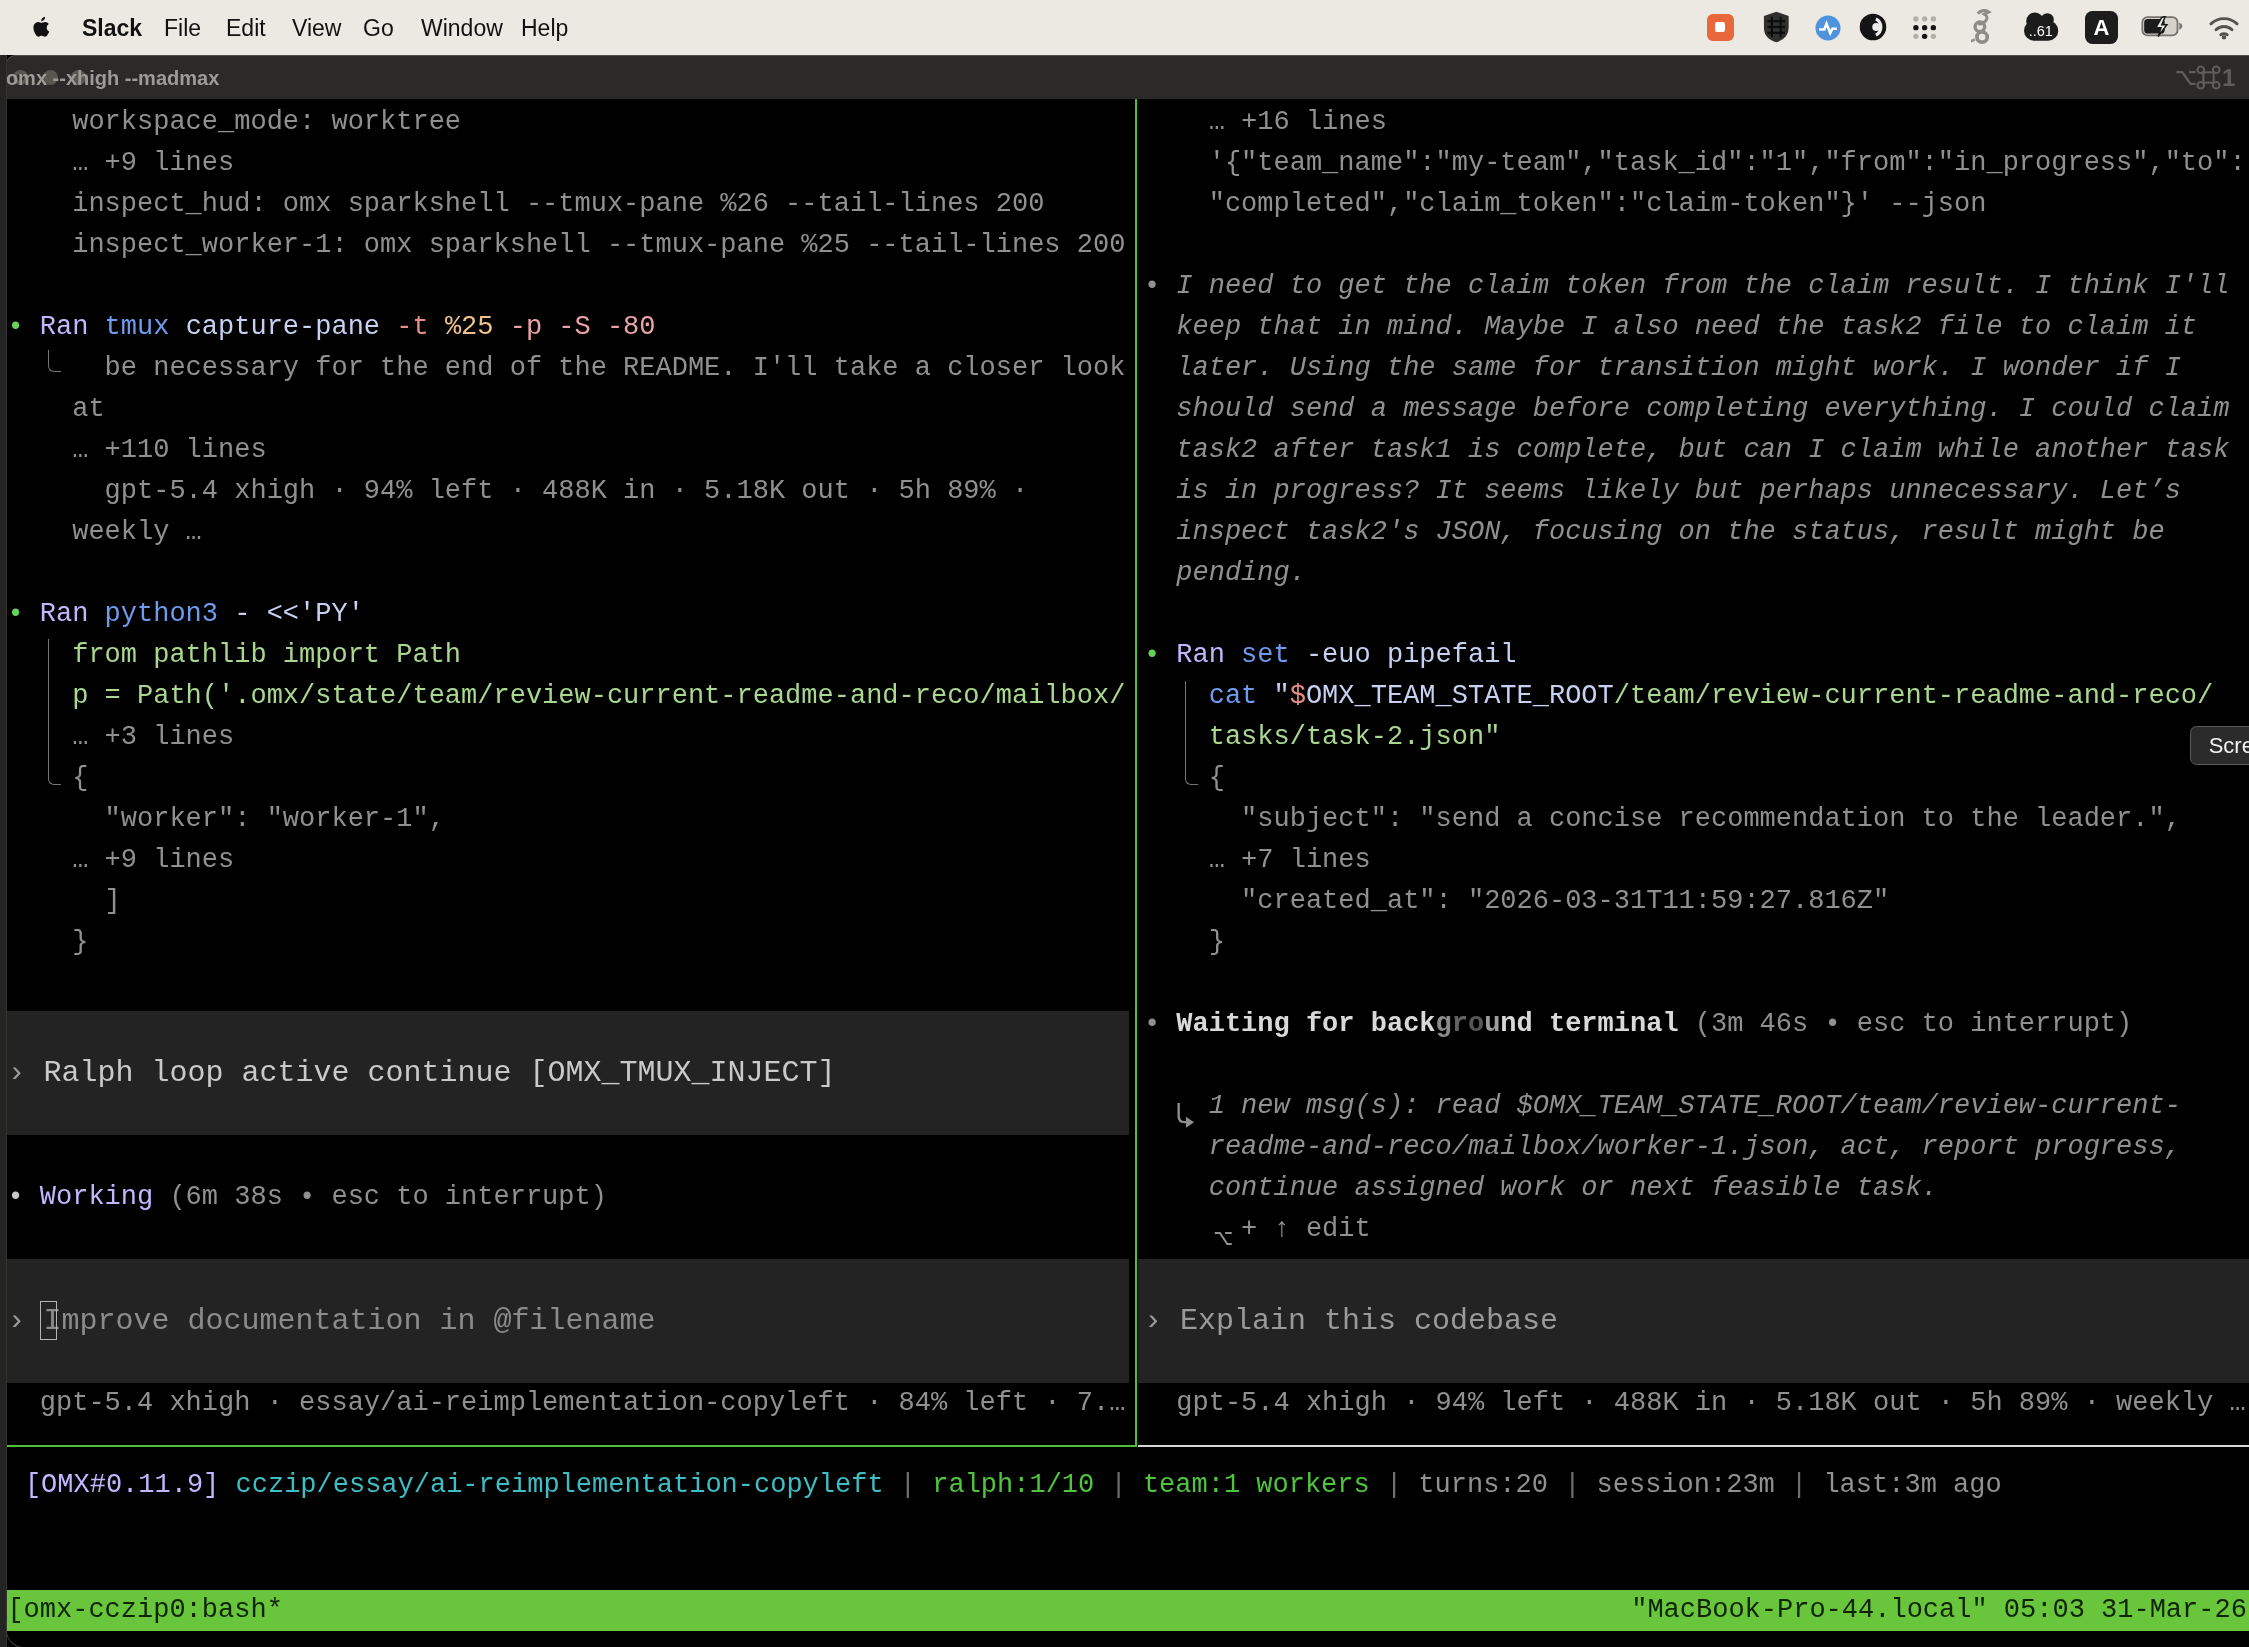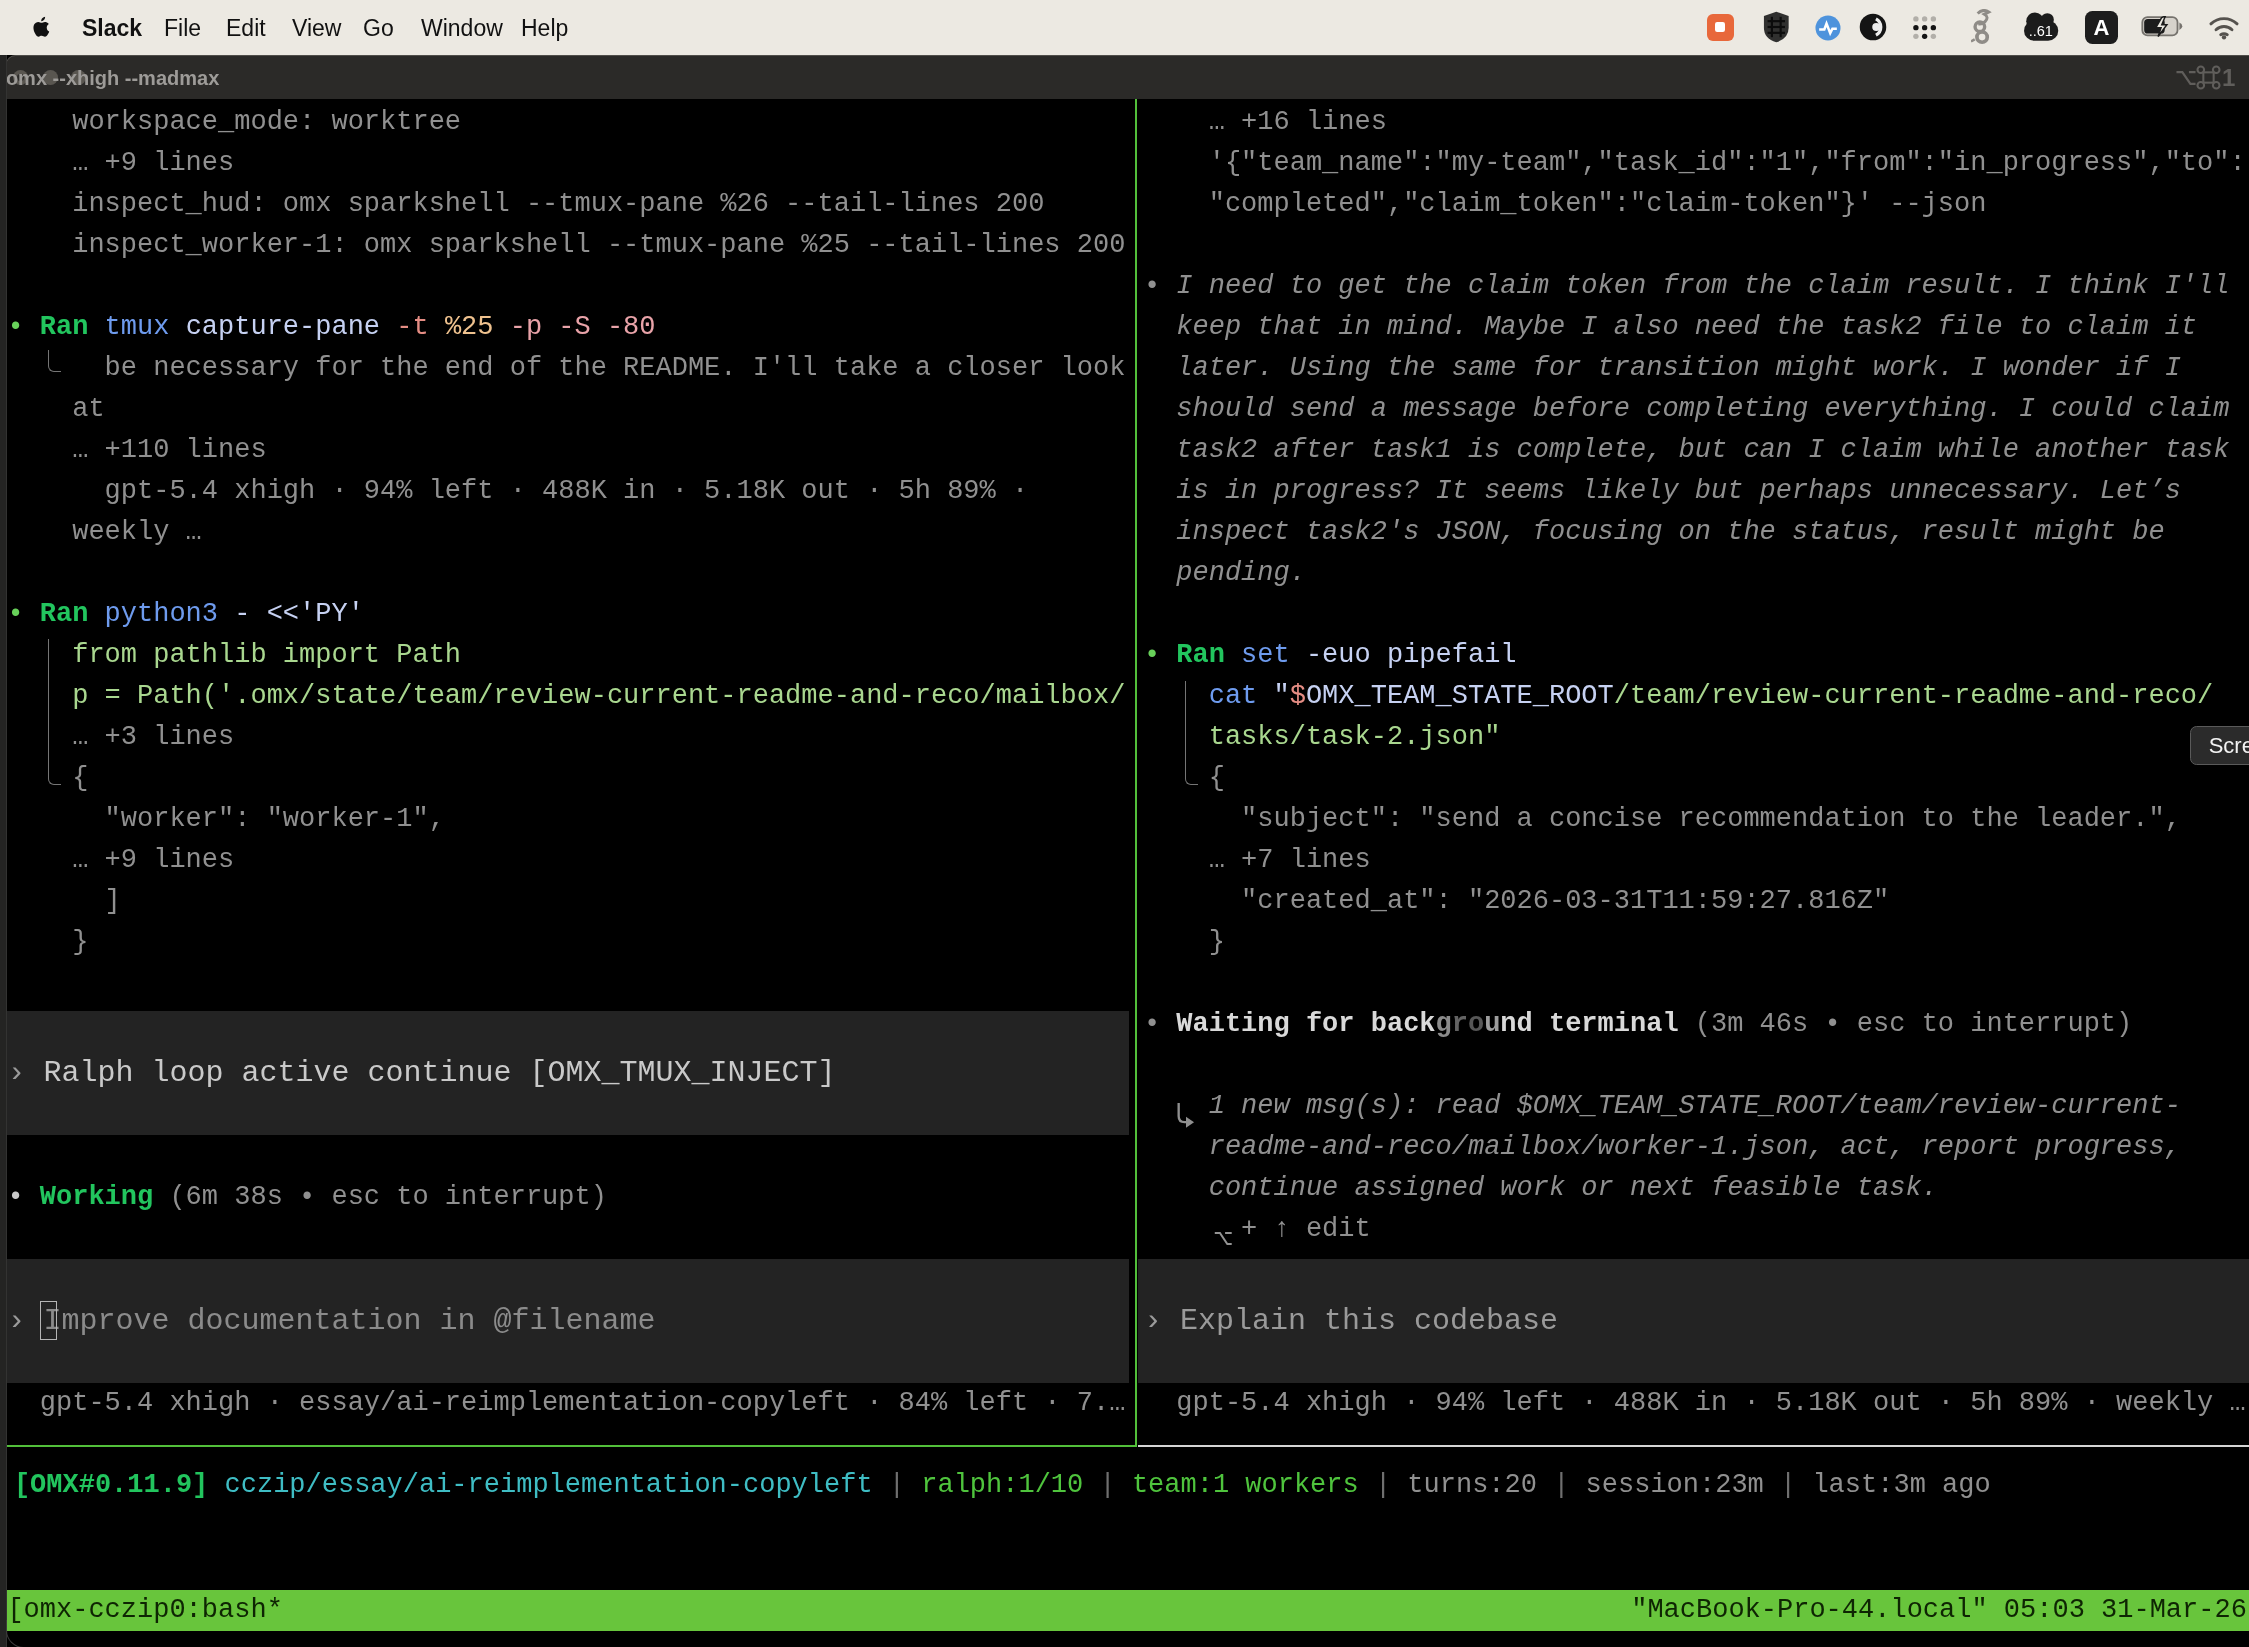--- a/index.html
+++ b/index.html
@@ -3,21 +3,21 @@
 html,body{margin:0;padding:0;width:2250px;height:1648px;background:#000;overflow:hidden}
 body{font-family:"Liberation Sans",sans-serif;position:relative}
 #menubar{position:absolute;left:0;top:0;width:2250px;height:55px;background:#ece9e2}
 #menubar .mi{position:absolute;top:0;height:37px;line-height:57px;font-size:23px;color:#111}
 #titlebar{position:absolute;left:5.9px;top:55px;width:2244px;height:44px;background:#2b2a28;border-radius:9.6px 0 0 0;box-shadow:inset 0 1.1px 0 #504e4a}
 #title{position:absolute;left:0;top:0;width:2203px;height:44px;text-align:left;line-height:47px;font-size:20px;font-weight:bold;color:#9d9b98}
 .tl{position:absolute;top:14.8px;width:14.8px;height:14.8px;border-radius:50%;background:#595650}
 #term{position:absolute;left:5.9px;top:99px;width:2244px;height:1549px;background:#000}
 pre,.mono{font-family:"Liberation Mono",monospace;font-size:27px;line-height:41px;white-space:pre;margin:0}
 pre{position:absolute;color:#909090}
-.w{color:#22c55e;font-weight:bold}
+.w{color:#c4b5fd;font-weight:normal}
 .bl{color:#6e9bee}
 .lv{color:#c6d1f2}
 .g{color:#a9d78f}
 .gb{color:#68d15a}
 .sal{color:#e58d84}
 .org{color:#eec18e}
 .pnk{color:#e9a3a9}
 .cy{color:#3fbdc4}
 .sg{color:#4fc43d}
 .it{font-style:italic}
@@ -188,21 +188,21 @@
 <svg style="position:absolute;left:1169px;top:1004px" width="22" height="28" viewBox="0 0 30 38">
       <path d="M5 0 V18 q0 8 8 8 H16" stroke="#8f8f8f" stroke-width="3.2" fill="none"></path>
       <path d="M15 18.5 l11 7.5 -11 7.5 z" fill="#8f8f8f"></path>
     </svg>
 <svg style="position:absolute;left:1208px;top:1131px" width="18.5" height="17.7" viewBox="0 0 25 24">
       <path d="M1 4 h7 l10 15 h6 M15 4 h9" stroke="#939393" stroke-width="2.7" fill="none"></path>
     </svg>
 <div id="vdiv" style="position:absolute;left:1129px;top:0;width:2.2px;height:1348px;background:#52bf3a"></div>
 <div style="position:absolute;left:1.5px;top:1346px;width:1129px;height:2.2px;background:#52bf3a"></div>
 <div style="position:absolute;left:1132px;top:1346px;width:1111px;height:2.2px;background:#d5d5d5"></div>
-<pre id="status" style="left:8px;top:1366px"><span class="w">[OMX#0.11.9]</span> <span class="cy">cczip/essay/ai-reimplementation-copyleft</span> <span class="dim2">|</span> <span class="sg">ralph:1/10</span> <span class="dim2">|</span> <span class="sg">team:1 workers</span> <span class="dim2">|</span> turns:20 <span class="dim2">|</span> session:23m <span class="dim2">|</span> last:3m ago</pre>
+<pre id="status" style="left:19px;top:1366px"><span class="w">[OMX#0.11.9]</span> <span class="cy">cczip/essay/ai-reimplementation-copyleft</span> <span class="dim2">|</span> <span class="sg">ralph:1/10</span> <span class="dim2">|</span> <span class="sg">team:1 workers</span> <span class="dim2">|</span> turns:20 <span class="dim2">|</span> session:23m <span class="dim2">|</span> last:3m ago</pre>
 <div id="gbar" style="position:absolute;left:1.5px;top:1491px;width:2243px;height:41px;background:#68c53c"></div>
 <div class="mono" style="position:absolute;left:1.5px;top:1491px;line-height:41px;color:#0e2503">[omx-cczip0:bash*</div>
 <div class="mono" style="position:absolute;right:3px;top:1491px;line-height:41px;color:#0e2503">"MacBook-Pro-44.local" 05:03 31-Mar-26</div>
 </div>
 <div style="position:absolute;left:0;top:55px;width:5.9px;height:1593px;background:#242423"></div>
 <div style="position:absolute;left:5.9px;top:55px;width:1.5px;height:1593px;background:#333332"></div>
 <div style="position:absolute;left:5.9px;top:1620px;width:20.7px;height:26.6px;border-left:1.8px solid #3c3c3b;border-bottom:1.8px solid #3c3c3b;border-bottom-left-radius:17.7px"></div>
 <div id="scre" style="position:absolute;left:2190px;top:726px;width:74px;height:39px;background:#2b2b2b;border:1.5px solid #5a5a5a;border-radius:6.6px;color:#f2f2f2;font-size:22px;line-height:38px;padding-left:17.7px;box-sizing:border-box">Scre</div>
 
 

